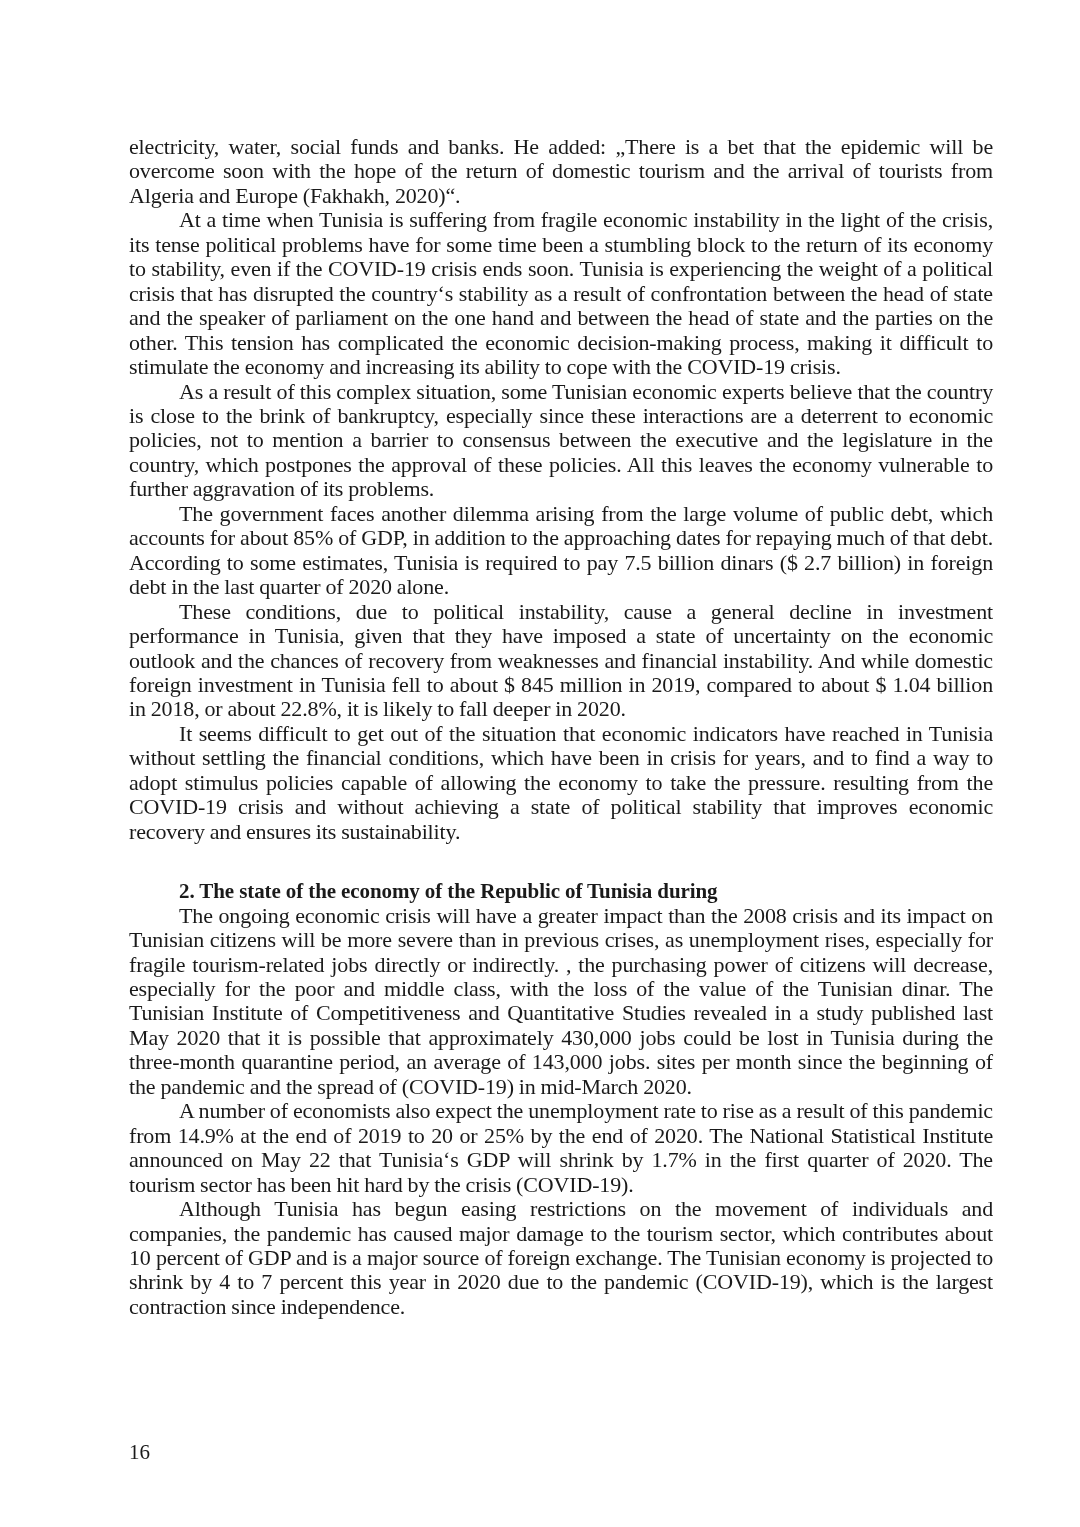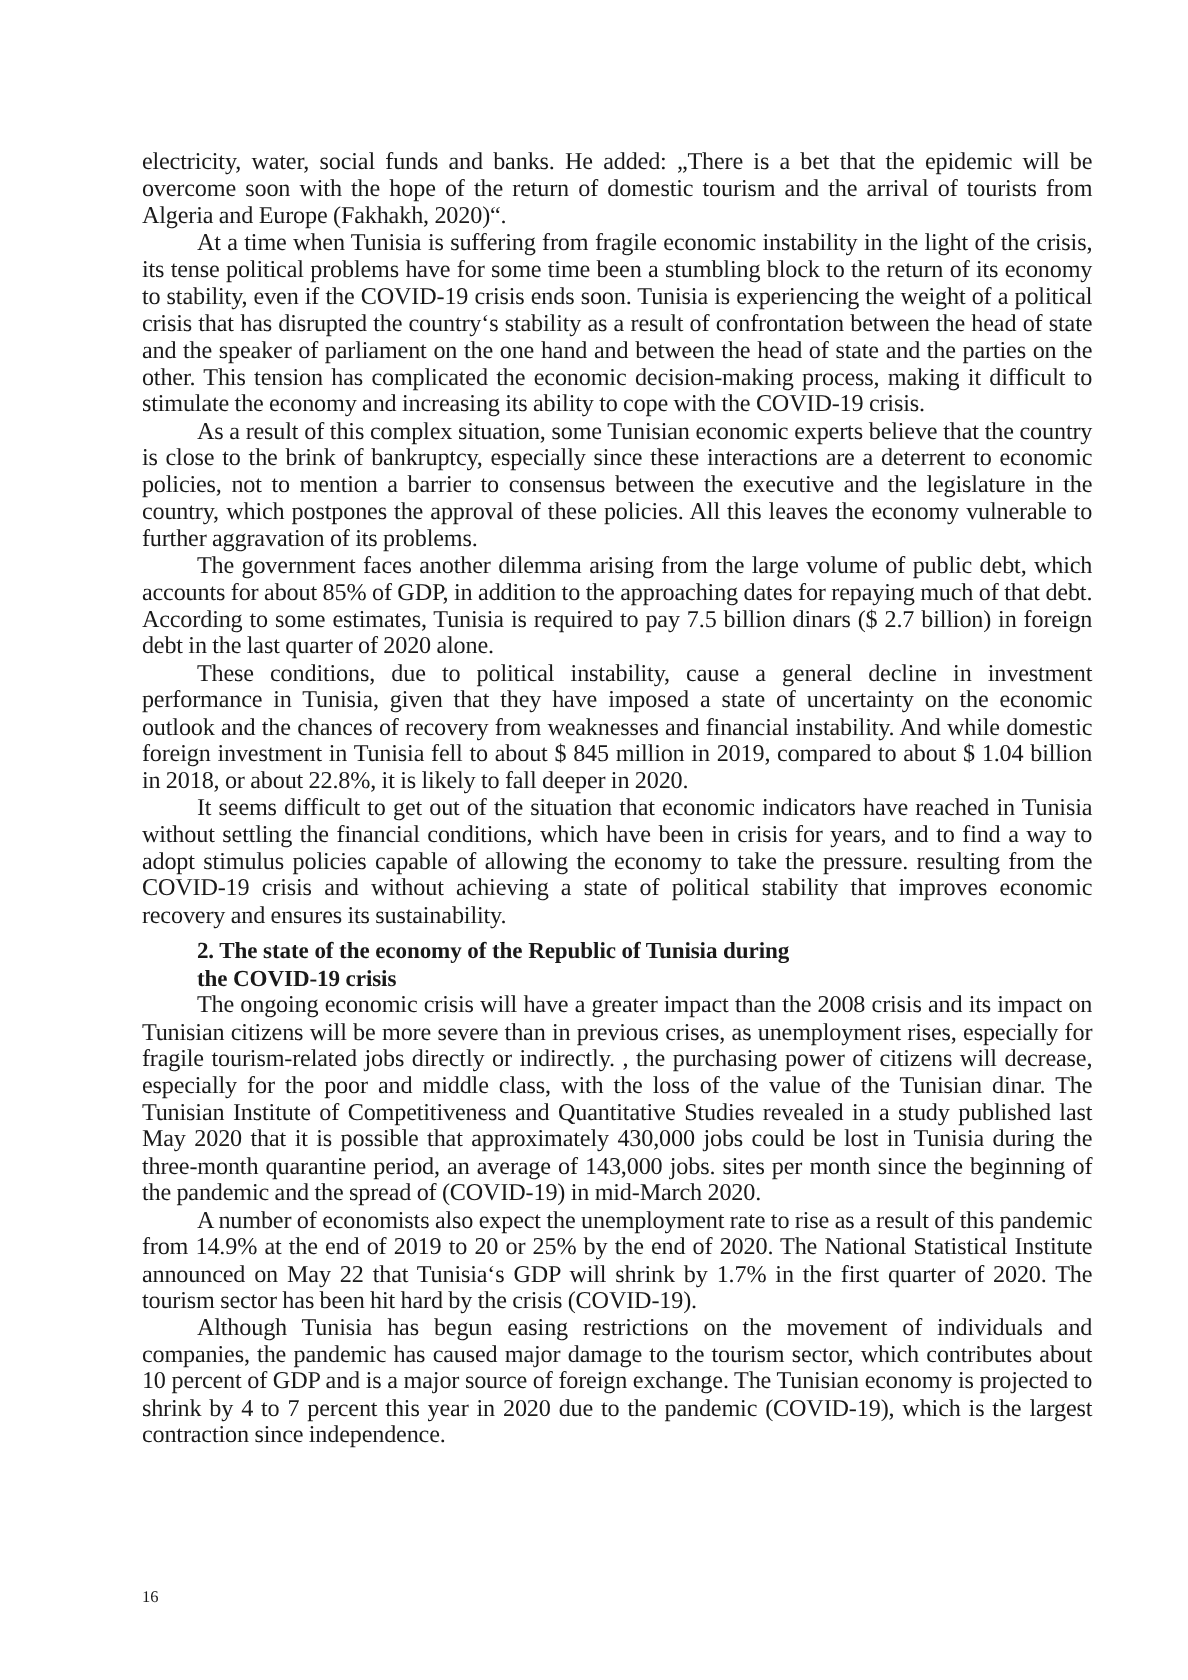--- a/index.html
+++ b/index.html
@@ -28,52 +28,51 @@
       text-align: justify;
       text-indent: 50px;
       hyphens: manual;
       letter-spacing: -0.15px;
       word-spacing: -0.4px;
     }
     .para.noindent {
       text-indent: 0;
     }
     .heading {
-      margin: 8px 0 0 0;
+      margin: 35px 0 0 0;
       padding-left: 50px;
       font-size: 21px;
       line-height: 24.5px;
       font-weight: bold;
       letter-spacing: -0.1px;
     }
     .heading span {
       display: block;
     }
     .page-number {
       position: absolute;
       left: 129px;
       top: 1440px;
-      font-size: 15px;
+      font-size: 21px;
       line-height: 24px;
     }
   </style>
 </head>
 <body>
 
 <div class="page">
   <p class="para noindent">electricity, water, social funds and banks. He added: „There is a bet that the epidemic will be overcome soon with the hope of the return of domestic tourism and the arrival of tourists from Algeria and Europe (Fakhakh, 2020)“.</p>
   <p class="para">At a time when Tunisia is suffering from fragile economic instability in the light of the crisis, its tense political problems have for some time been a stumbling block to the return of its economy to sta­bility, even if the COVID-19 crisis ends soon. Tunisia is experiencing the weight of a political crisis that has disrupted the country‘s stability as a result of confrontation between the head of state and the speaker of parliament on the one hand and between the head of state and the parties on the other. This tension has complicated the economic decision-making process, making it difficult to stimulate the economy and increasing its ability to cope with the COVID-19 crisis.</p>
   <p class="para">As a result of this complex situation, some Tunisian economic experts believe that the country is close to the brink of bankruptcy, especially since these interactions are a deterrent to economic policies, not to mention a barrier to consensus between the executive and the legislature in the country, which postpones the approval of these policies. All this leaves the economy vulnerable to further aggravation of its problems.</p>
   <p class="para">The government faces another dilemma arising from the large volume of public debt, which ac­counts for about 85% of GDP, in addition to the approaching dates for repaying much of that debt. Ac­cording to some estimates, Tunisia is required to pay 7.5 billion dinars ($ 2.7 billion) in foreign debt in the last quarter of 2020 alone.</p>
   <p class="para">These conditions, due to political instability, cause a general decline in investment performance in Tunisia, given that they have imposed a state of uncertainty on the economic outlook and the chances of recovery from weaknesses and financial instability. And while domestic foreign investment in Tunisia fell to about $ 845 million in 2019, compared to about $ 1.04 billion in 2018, or about 22.8%, it is likely to fall deeper in 2020.</p>
   <p class="para">It seems difficult to get out of the situation that economic indicators have reached in Tunisia without settling the financial conditions, which have been in crisis for years, and to find a way to adopt stimulus policies capable of allowing the economy to take the pressure. resulting from the COVID-19 crisis and without achieving a state of political stability that improves economic recovery and ensures its sustainability.</p>
 
   <h2 class="heading">
     <span>2. The state of the economy of the Republic of Tunisia during</span>
-    <span>the COVID-19 crisis</span>
   </h2>
 
   <p class="para">The ongoing economic crisis will have a greater impact than the 2008 crisis and its impact on Tu­nisian citizens will be more severe than in previous crises, as unemployment rises, especially for fragile tourism-related jobs directly or indirectly. , the purchasing power of citizens will decrease, especially for the poor and middle class, with the loss of the value of the Tunisian dinar. The Tunisian Institute of Com­petitiveness and Quantitative Studies revealed in a study published last May 2020 that it is possible that approximately 430,000 jobs could be lost in Tunisia during the three-month quarantine period, an aver­age of 143,000 jobs. sites per month since the beginning of the pandemic and the spread of (COVID-19) in mid-March 2020.</p>
   <p class="para">A number of economists also expect the unemployment rate to rise as a result of this pandemic from 14.9% at the end of 2019 to 20 or 25% by the end of 2020. The National Statistical Institute an­nounced on May 22 that Tunisia‘s GDP will shrink by 1.7% in the first quarter of 2020. The tourism sector has been hit hard by the crisis (COVID-19).</p>
   <p class="para">Although Tunisia has begun easing restrictions on the movement of individuals and companies, the pandemic has caused major damage to the tourism sector, which contributes about 10 percent of GDP and is a major source of foreign exchange. The Tunisian economy is projected to shrink by 4 to 7 percent this year in 2020 due to the pandemic (COVID-19), which is the largest contraction since independence.</p>
 </div>
 
 <div class="page-number">16</div>
 
 </body></html>

